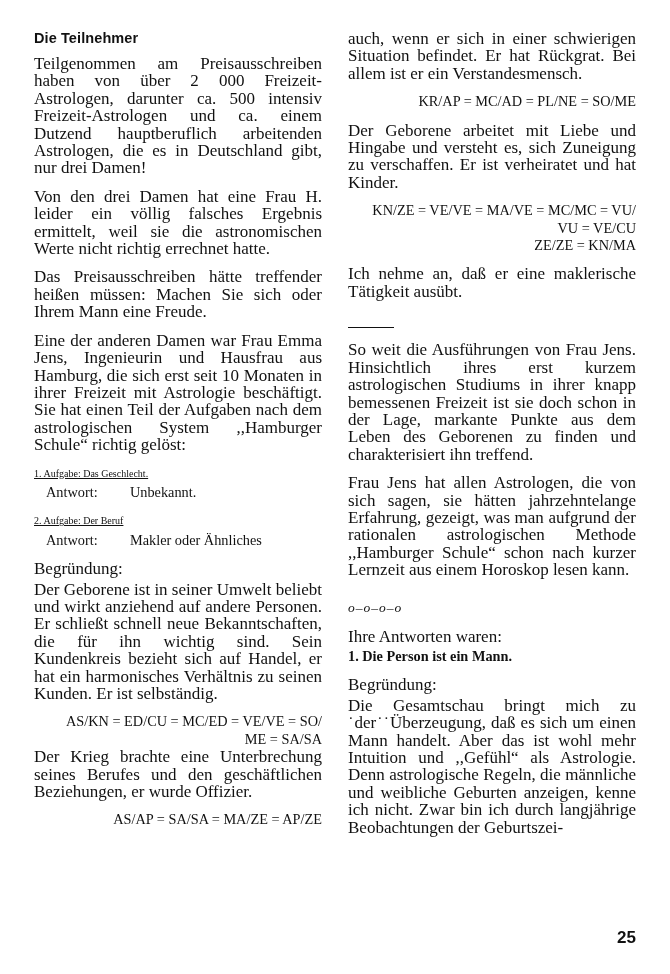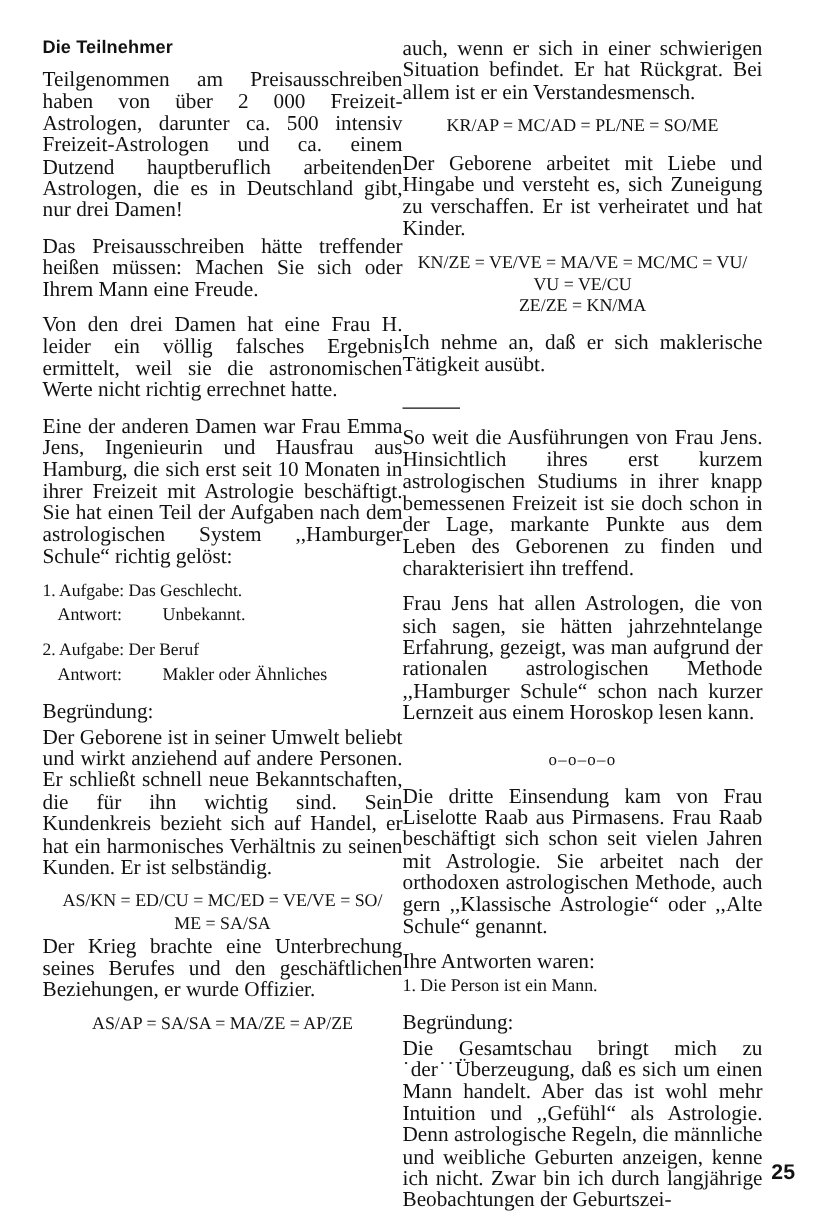--- a/index.html
+++ b/index.html
@@ -17,20 +17,21 @@
     overflow: hidden;
   }
   .page {
     width: 670px;
     height: 974px;
     position: relative;
     padding: 30px 34px 26px 34px;
   }
   .columns {
     display: flex;
+    gap: 26px;
     height: 896px;
   }
   .col {
     width: 288px;
     display: flex;
     flex-direction: column;
   }
   .col-left { }
   .col-right { }
 
@@ -49,68 +50,70 @@
     text-justify: inter-word;
     hyphens: manual;
   }
   p.para.tight {
     margin-bottom: 3px;
   }
   p.formula {
     margin: 0 0 11px 0;
     font-size: 14.3px;
     line-height: 17.4px;
-    text-align: center;
+    text-align: right;
   }
   p.formula.tight {
     margin-bottom: 0;
   }
   .qa-block {
     margin: 0 0 11px 0;
   }
   .qa-line {
     font-size: 14.3px;
     line-height: 17.4px;
     display: flex;
     margin-left: 12px;
   }
   .qa-label {
     display: inline-block;
     width: 84px;
     flex: 0 0 84px;
   }
   .qa-text { flex: 1; }
   .nowrap-label {
-    font-size: 14px;
+    font-size: 10px;
     line-height: 17.4px;
     margin: 0 0 2px 0;
+    text-decoration: underline;
   }
   .bold-line {
-    font-weight: normal;
+    font-weight: bold;
     font-size: 14.3px;
     line-height: 17.4px;
     margin: 0 0 11px 0;
   }
   .sep-dash {
     margin: 9px 0 11px 0;
     font-size: 14.3px;
     line-height: 10px;
     letter-spacing: 0.5px;
   }
   .sep-dash .rule {
     display: inline-block;
     width: 46px;
     border-top: 1.1px solid #111;
     vertical-align: middle;
   }
   .sep-ornament {
-    text-align: center;
+    text-align: left;
     font-size: 13.5px;
     letter-spacing: 1px;
     margin: 10px 0 12px 0;
+    font-style: italic;
   }
   .page-number {
     position: absolute;
     right: 34px;
     bottom: 26px;
     font-family: "Liberation Sans", sans-serif;
     font-size: 17px;
     font-weight: bold;
     text-align: center;
   }
@@ -118,22 +121,22 @@
 </head>
 <body>
 
 <div class="page">
   <div class="columns">
 
     <div class="col col-left">
       <h1 class="heading">Die Teilnehmer</h1>
 
       <p class="para">Teilgenommen am Preisausschreiben haben von über 2 000 Freizeit-Astrologen, darunter ca. 500 intensiv Freizeit-Astrologen und ca. einem Dutzend hauptberuflich arbeitenden Astrologen, die es in Deutschland gibt, nur drei Damen!</p>
+      <p class="para">Von den drei Damen hat eine Frau H. leider ein völlig falsches Ergebnis ermittelt, weil sie die astronomischen Werte nicht richtig errechnet hatte.</p>
       <p class="para">Das Preisausschreiben hätte treffender heißen müssen: Machen Sie sich oder Ihrem Mann eine Freude.</p>
-      <p class="para">Von den drei Damen hat eine Frau H. leider ein völlig falsches Ergebnis ermittelt, weil sie die astronomischen Werte nicht richtig errechnet hatte.</p>
       <p class="para">Eine der anderen Damen war Frau Emma Jens, Ingenieurin und Hausfrau aus Hamburg, die sich erst seit 10 Monaten in ihrer Freizeit mit Astrologie beschäftigt. Sie hat einen Teil der Aufgaben nach dem astrologischen System ,,Hamburger Schule“ richtig gelöst:</p>
 
       <div class="qa-block">
         <div class="nowrap-label">1. Aufgabe: Das Geschlecht.</div>
         <div class="qa-line">
           <span class="qa-label">Antwort:</span>
           <span class="qa-text">Unbekannt.</span>
         </div>
       </div>
 
@@ -157,30 +160,29 @@
 
     <div class="col col-right">
       <p class="para">auch, wenn er sich in einer schwierigen Situation befindet. Er hat Rückgrat. Bei allem ist er ein Verstandesmensch.</p>
       <p class="formula">KR/AP = MC/AD = PL/NE = SO/ME</p>
       <p class="para">Der Geborene arbeitet mit Liebe und Hingabe und versteht es, sich Zuneigung zu verschaffen. Er ist verheiratet und hat Kinder.</p>
 
       <p class="formula tight">KN/ZE = VE/VE = MA/VE = MC/MC = VU/</p>
       <p class="formula tight">VU = VE/CU</p>
       <p class="formula">ZE/ZE = KN/MA</p>
 
-      <p class="para">Ich nehme an, daß er sich maklerische Tätigkeit ausübt.</p>
+      <p class="para">Ich nehme an, daß er eine maklerische Tätigkeit ausübt.</p>
 
       <div class="sep-dash"><span class="rule"></span></div>
 
       <p class="para">So weit die Ausführungen von Frau Jens. Hinsichtlich ihres erst kurzem astrologischen Studiums in ihrer knapp bemessenen Freizeit ist sie doch schon in der Lage, markante Punkte aus dem Leben des Geborenen zu finden und charakterisiert ihn treffend.</p>
       <p class="para">Frau Jens hat allen Astrologen, die von sich sagen, sie hätten jahrzehntelange Erfahrung, gezeigt, was man aufgrund der rationalen astrologischen Methode ,,Hamburger Schule“ schon nach kurzer Lernzeit aus einem Horoskop lesen kann.</p>
 
       <div class="sep-ornament">o–o–o–o</div>
 
-      <p class="para">Die dritte Einsendung kam von Frau Liselotte Raab aus Pirmasens. Frau Raab beschäftigt sich schon seit vielen Jahren mit Astrologie. Sie arbeitet nach der orthodoxen astrologischen Methode, auch gern ,,Klassische Astrologie“ oder ,,Alte Schule“ genannt.</p>
       <p class="para tight">Ihre Antworten waren:</p>
       <p class="bold-line">1. Die Person ist ein Mann.</p>
       <p class="para tight">Begründung:</p>
       <p class="para">Die Gesamtschau bringt mich zu ˙der˙˙Überzeugung, daß es sich um einen Mann handelt. Aber das ist wohl mehr Intuition und ,,Gefühl“ als Astrologie. Denn astrologische Regeln, die männliche und weibliche Geburten anzeigen, kenne ich nicht. Zwar bin ich durch langjährige Beobachtungen der Geburtszei-</p>
     </div>
 
   </div>
 
   <div class="page-number">25</div>
 </div>

